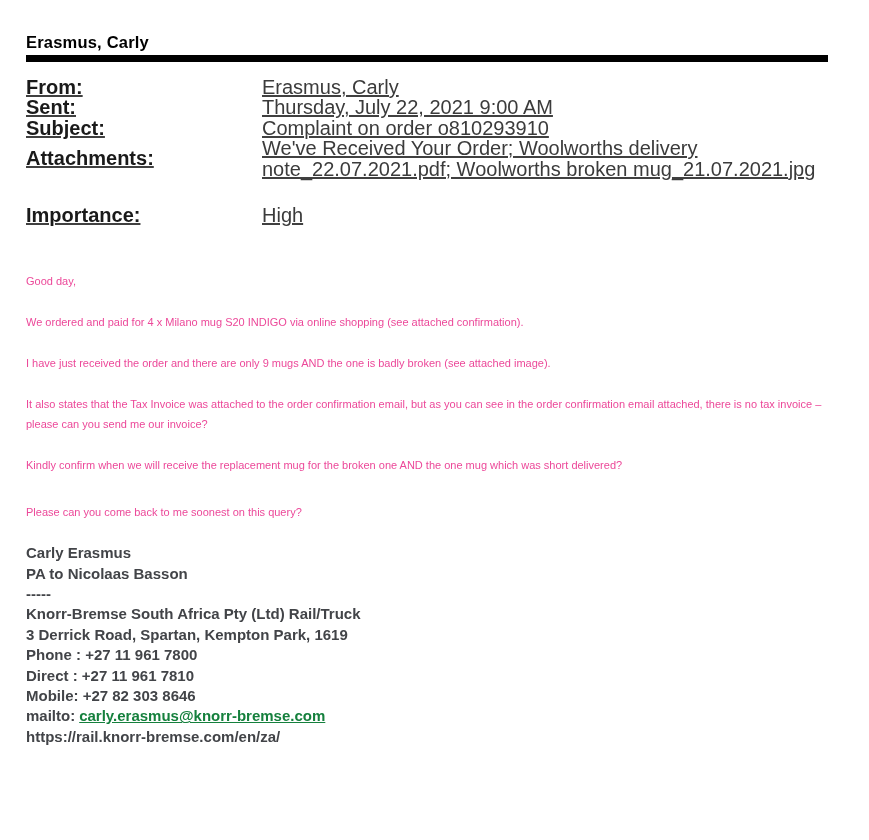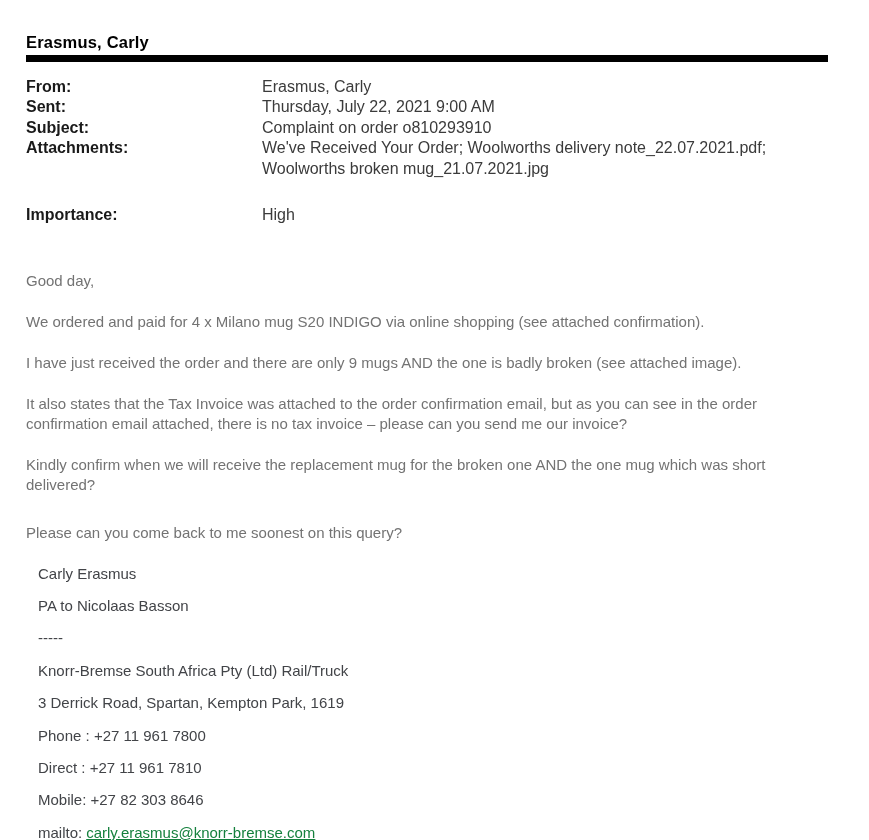--- a/index.html
+++ b/index.html
@@ -31,60 +31,62 @@
     height: 7px;
     background: #000000;
     margin-top: 3px;
     width: 802px;
   }
   .hdr {
     margin-top: 15px;
   }
   .hdr-row {
     display: flex;
-    align-items: flex-start;
+    align-items: center;
     line-height: 20.4px;
-    font-size: 16px;
+    font-size: 20px;
+    text-decoration: underline;
   }
   .hdr-label {
     width: 236px;
     flex: 0 0 236px;
     font-weight: 700;
     color: #1a1a1a;
   }
   .hdr-value {
     max-width: 575px;
     color: #3b3b3b;
   }
   .hdr-row.importance {
     margin-top: 26px;
   }
   .body-text {
-    font-size: 15px;
+    font-size: 11px;
     line-height: 20.4px;
-    color: #737373;
+    color: #ec4899;
   }
   .body-text p {
     margin: 20.4px 0 0 0;
     max-width: 800px;
   }
   .body-text p.greeting {
     margin-top: 46px;
   }
   .body-text p.gap-extra {
     margin-top: 27px;
   }
   .signature {
     margin-top: 20.4px;
     font-size: 15px;
     line-height: 20.4px;
     color: #424448;
   }
   .sig-line {
-    margin: 12px;
+    margin: 0;
+    font-weight: bold;
   }
   .email-link {
     color: #15803d;
     text-decoration: underline;
     cursor: pointer;
   }
   .mailto-label {
     margin-right: 4px;
   }
 </style>

